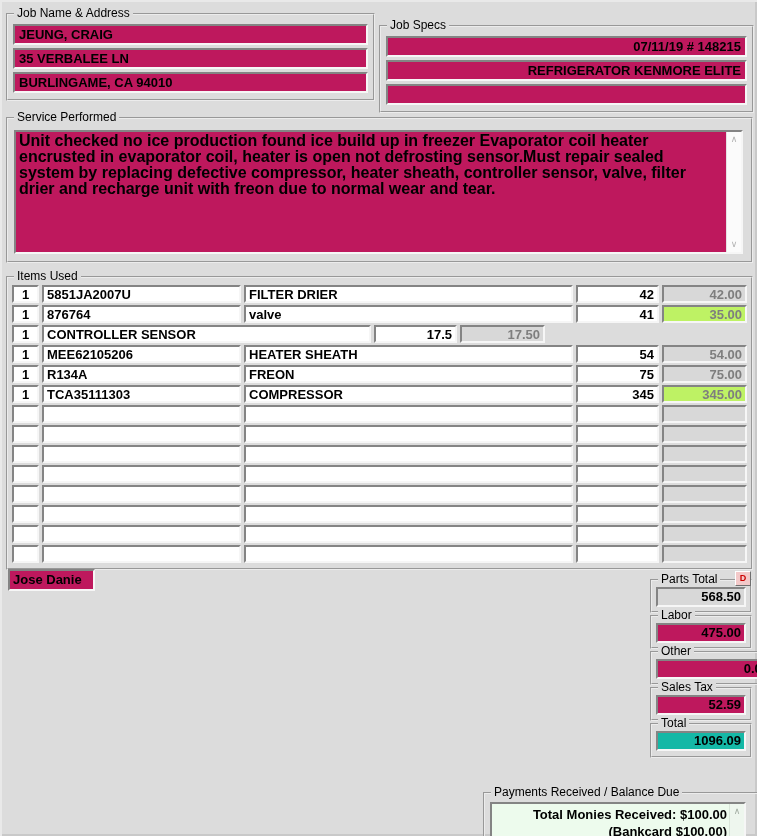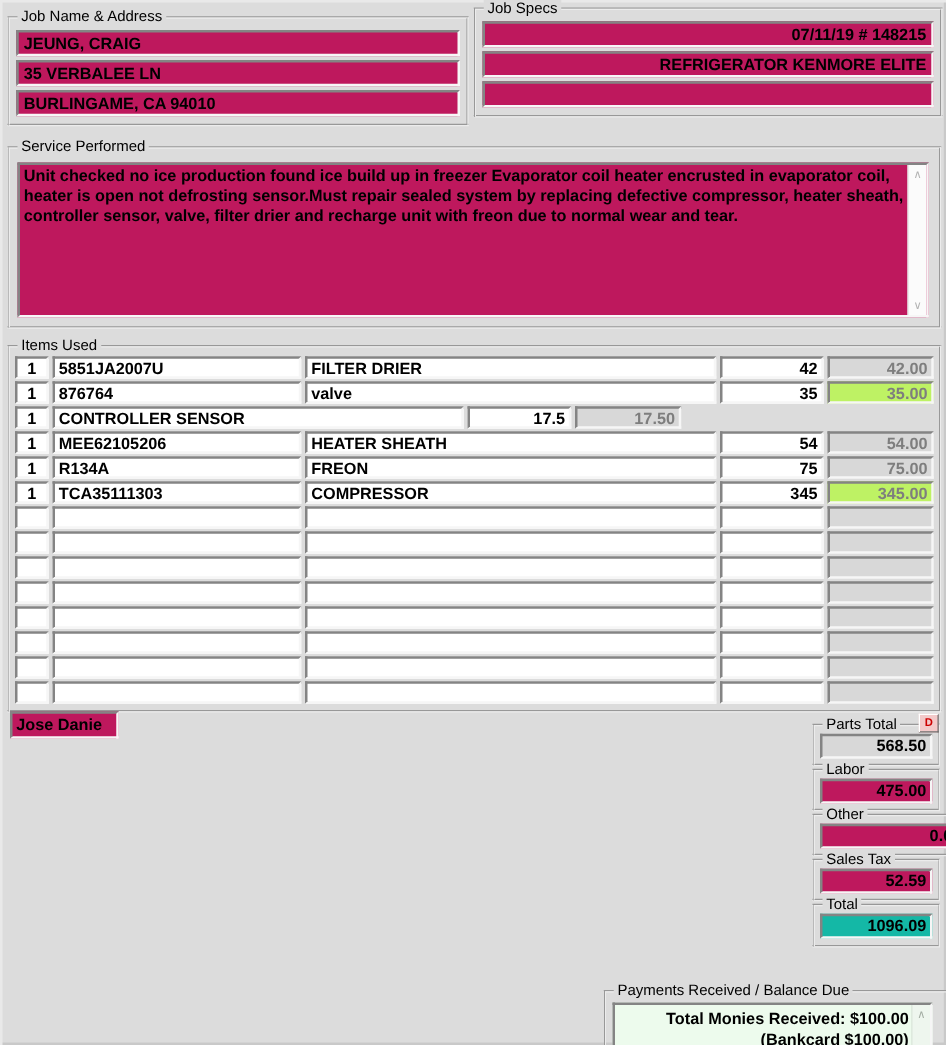--- a/index.html
+++ b/index.html
@@ -29,21 +29,21 @@
     position:absolute;left:5px;right:5px;height:21px;
     font-weight:bold;font-size:13px;line-height:17px;
     padding:0 4px;white-space:nowrap;overflow:hidden;
   }
   .right{text-align:right;}
   .service-box{
     position:absolute;left:6px;top:11px;width:729px;height:124px;
   }
   .service-text{
     position:absolute;left:3px;top:1px;right:18px;
-    font-weight:bold;font-size:13px;line-height:16px;
+    font-weight:bold;font-size:16px;line-height:16px;
   }
   .vscroll{
     position:absolute;right:0;top:0;bottom:0;width:14px;
     background:#fbfbfb;border-left:1px solid #e3e3e3;
   }
   .vscroll .chev{
     position:absolute;left:0;width:14px;text-align:center;
     font-size:9px;line-height:9px;color:#b2b2b2;cursor:default;
   }
   .chev.up{top:3px;}
@@ -104,21 +104,21 @@
 
 <div class="page" style="background: rgb(220, 220, 220);">
 
   <div class="groupbox" style="left:6px;top:13px;width:365px;height:84px;">
     <span class="legend">Job Name &amp; Address</span>
     <div class="gfield sunken" style="top:9px;">JEUNG, CRAIG</div>
     <div class="gfield sunken" style="top:33px;">35 VERBALEE LN</div>
     <div class="gfield sunken" style="top:57px;">BURLINGAME, CA 94010</div>
   </div>
 
-  <div class="groupbox" style="left:379px;top:6px;width:371px;height:84px;">
+  <div class="groupbox" style="left:379px;top:25px;width:371px;height:84px;">
     <span class="legend">Job Specs</span>
     <div class="gfield sunken right" style="top:9px;">07/11/19 # 148215</div>
     <div class="gfield sunken right" style="top:33px;">REFRIGERATOR KENMORE ELITE</div>
     <div class="gfield sunken right" style="top:57px;"></div>
   </div>
 
   <div class="groupbox" style="left:6px;top:117px;width:743px;height:142px;">
     <span class="legend">Service Performed</span>
     <div class="service-box sunken">
       <div class="service-text">Unit checked no ice production found ice build up in freezer Evaporator coil heater encrusted in evaporator coil, heater is open not defrosting sensor.Must repair sealed system by replacing defective compressor, heater sheath, controller sensor, valve, filter drier and recharge unit with freon due to normal wear and tear.</div>
@@ -136,21 +136,21 @@
           <div class="cell c-qty">1</div>
           <div class="cell c-part">5851JA2007U</div>
           <div class="cell c-desc">FILTER DRIER</div>
           <div class="cell c-price">42</div>
           <div class="cell c-total" style="background: rgb(216, 216, 216); color: rgb(126, 126, 126);">42.00</div>
         </div>
         <div class="item-row">
           <div class="cell c-qty">1</div>
           <div class="cell c-part">876764</div>
           <div class="cell c-desc">valve</div>
-          <div class="cell c-price">35</div>
+          <div class="cell c-price">41</div>
           <div class="cell c-total" style="background: #bef264; color: rgb(126, 126, 126);">35.00</div>
         </div>
         <div class="item-row">
           <div class="cell c-qty">1</div>
           <div class="cell c-desc">CONTROLLER SENSOR</div>
           <div class="cell c-price">17.5</div>
           <div class="cell c-total" style="background: rgb(216, 216, 216); color: rgb(126, 126, 126);">17.50</div>
         </div>
         <div class="item-row">
           <div class="cell c-qty">1</div>

